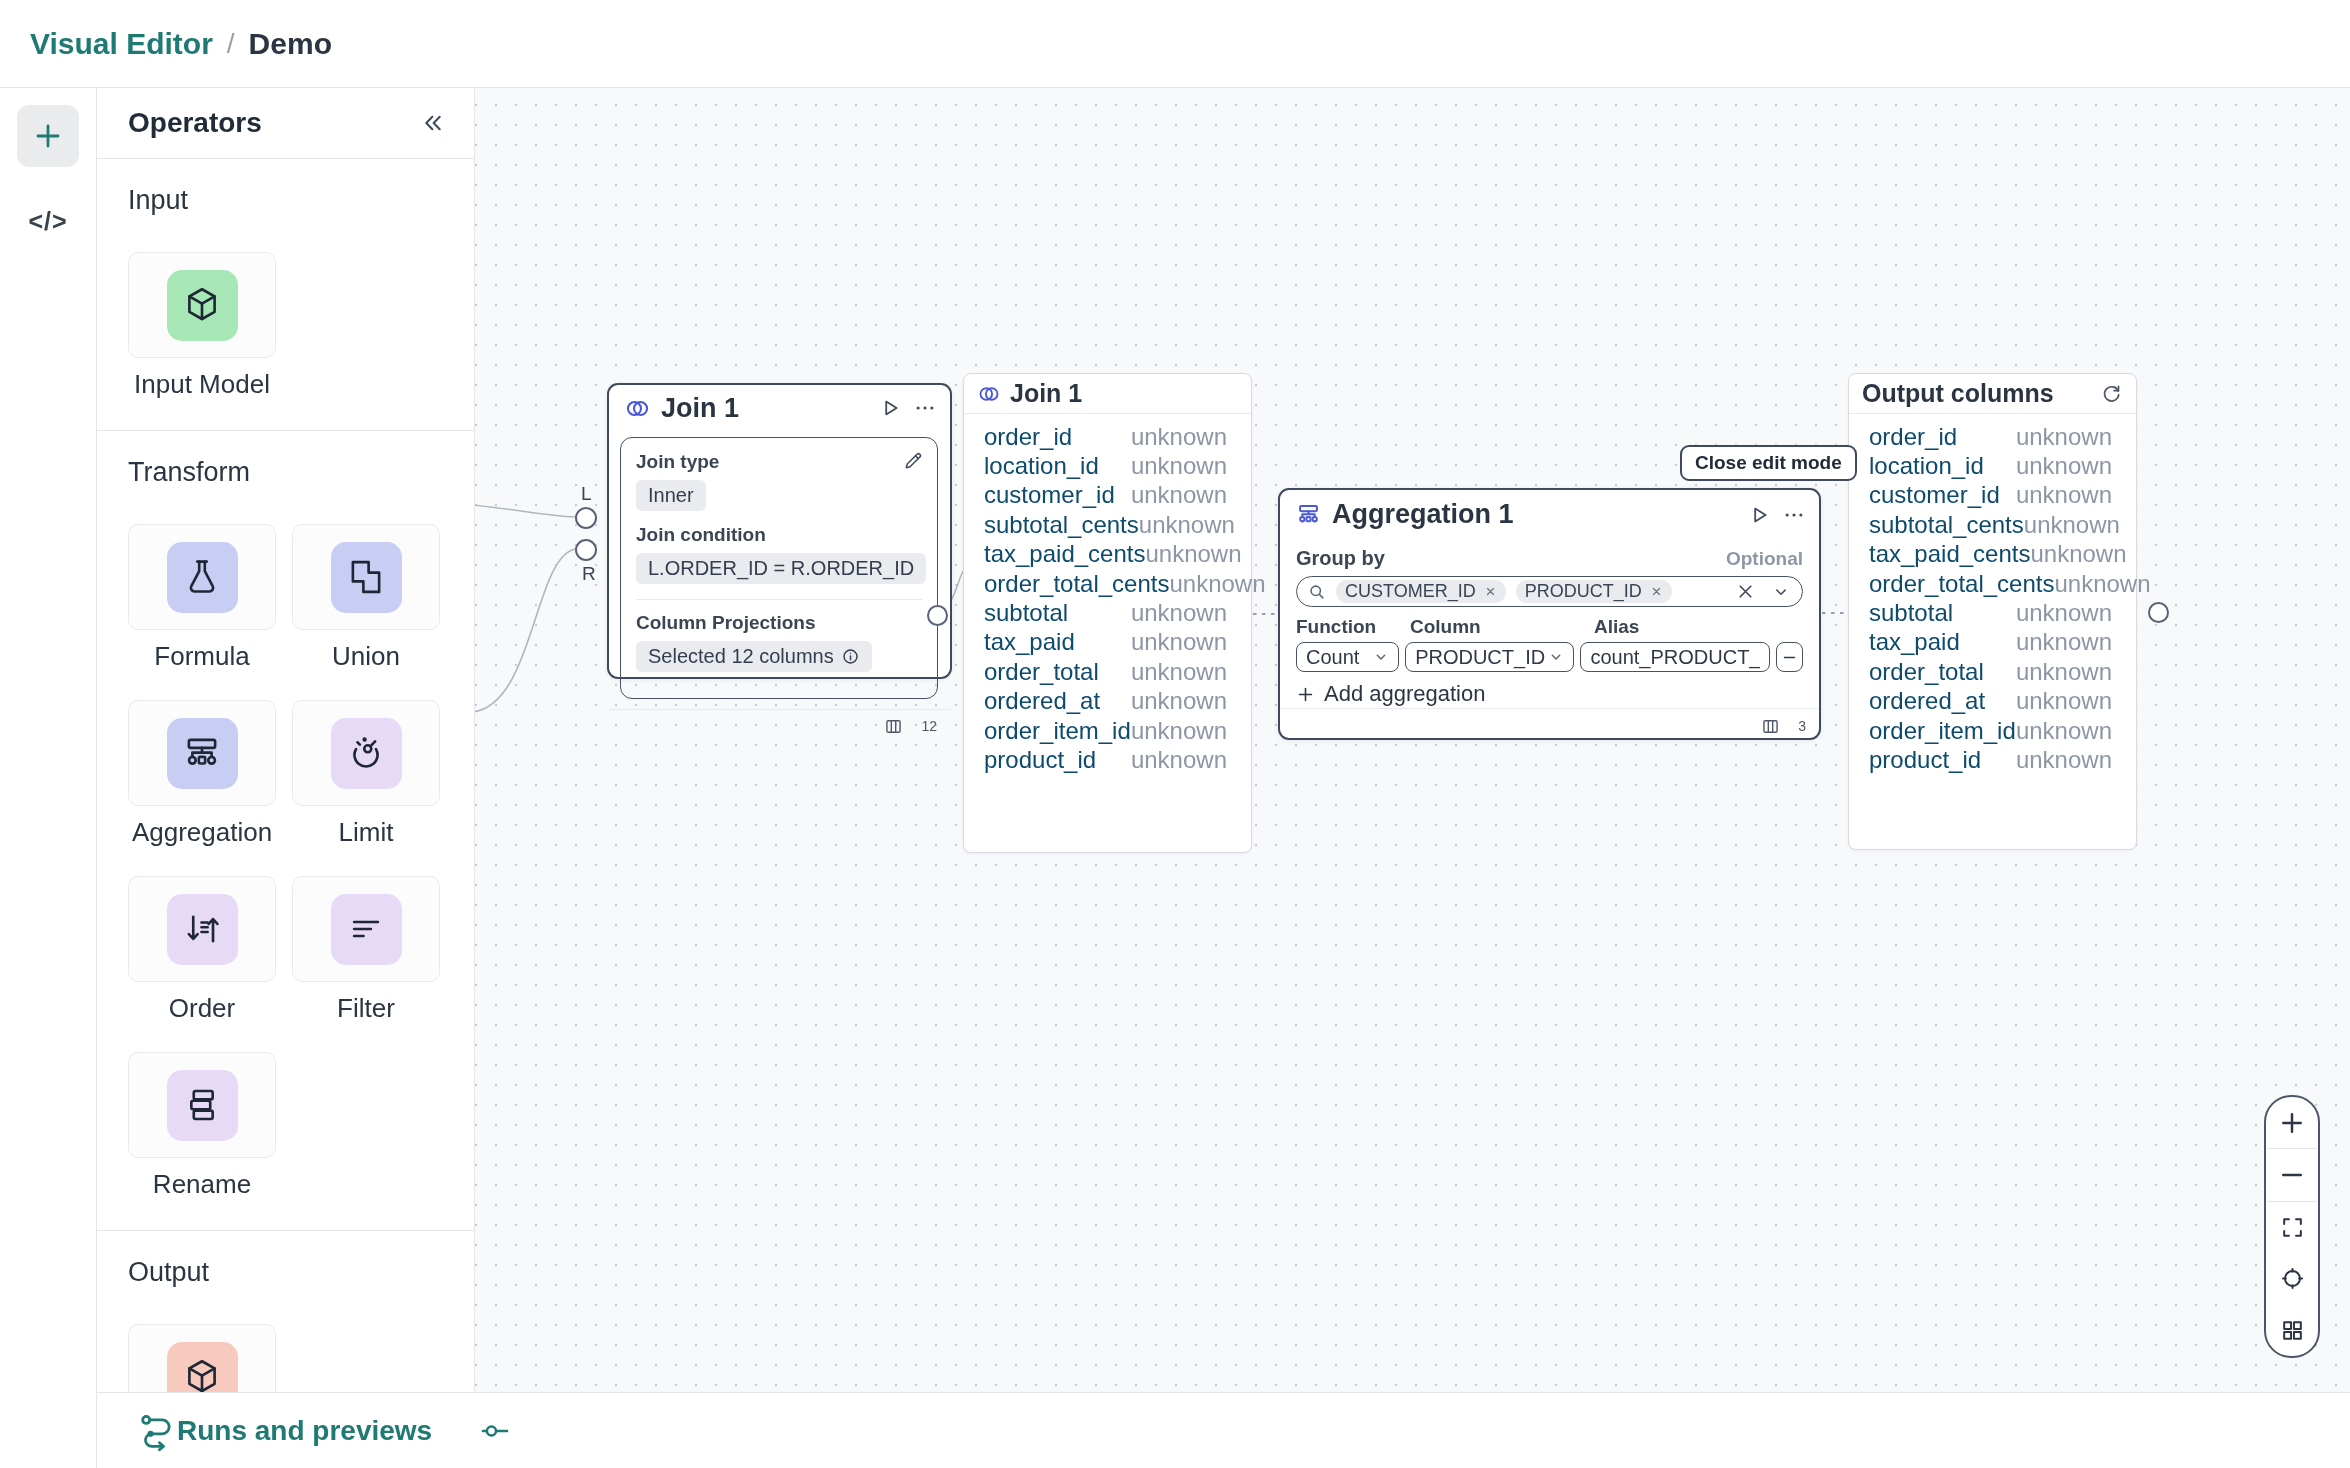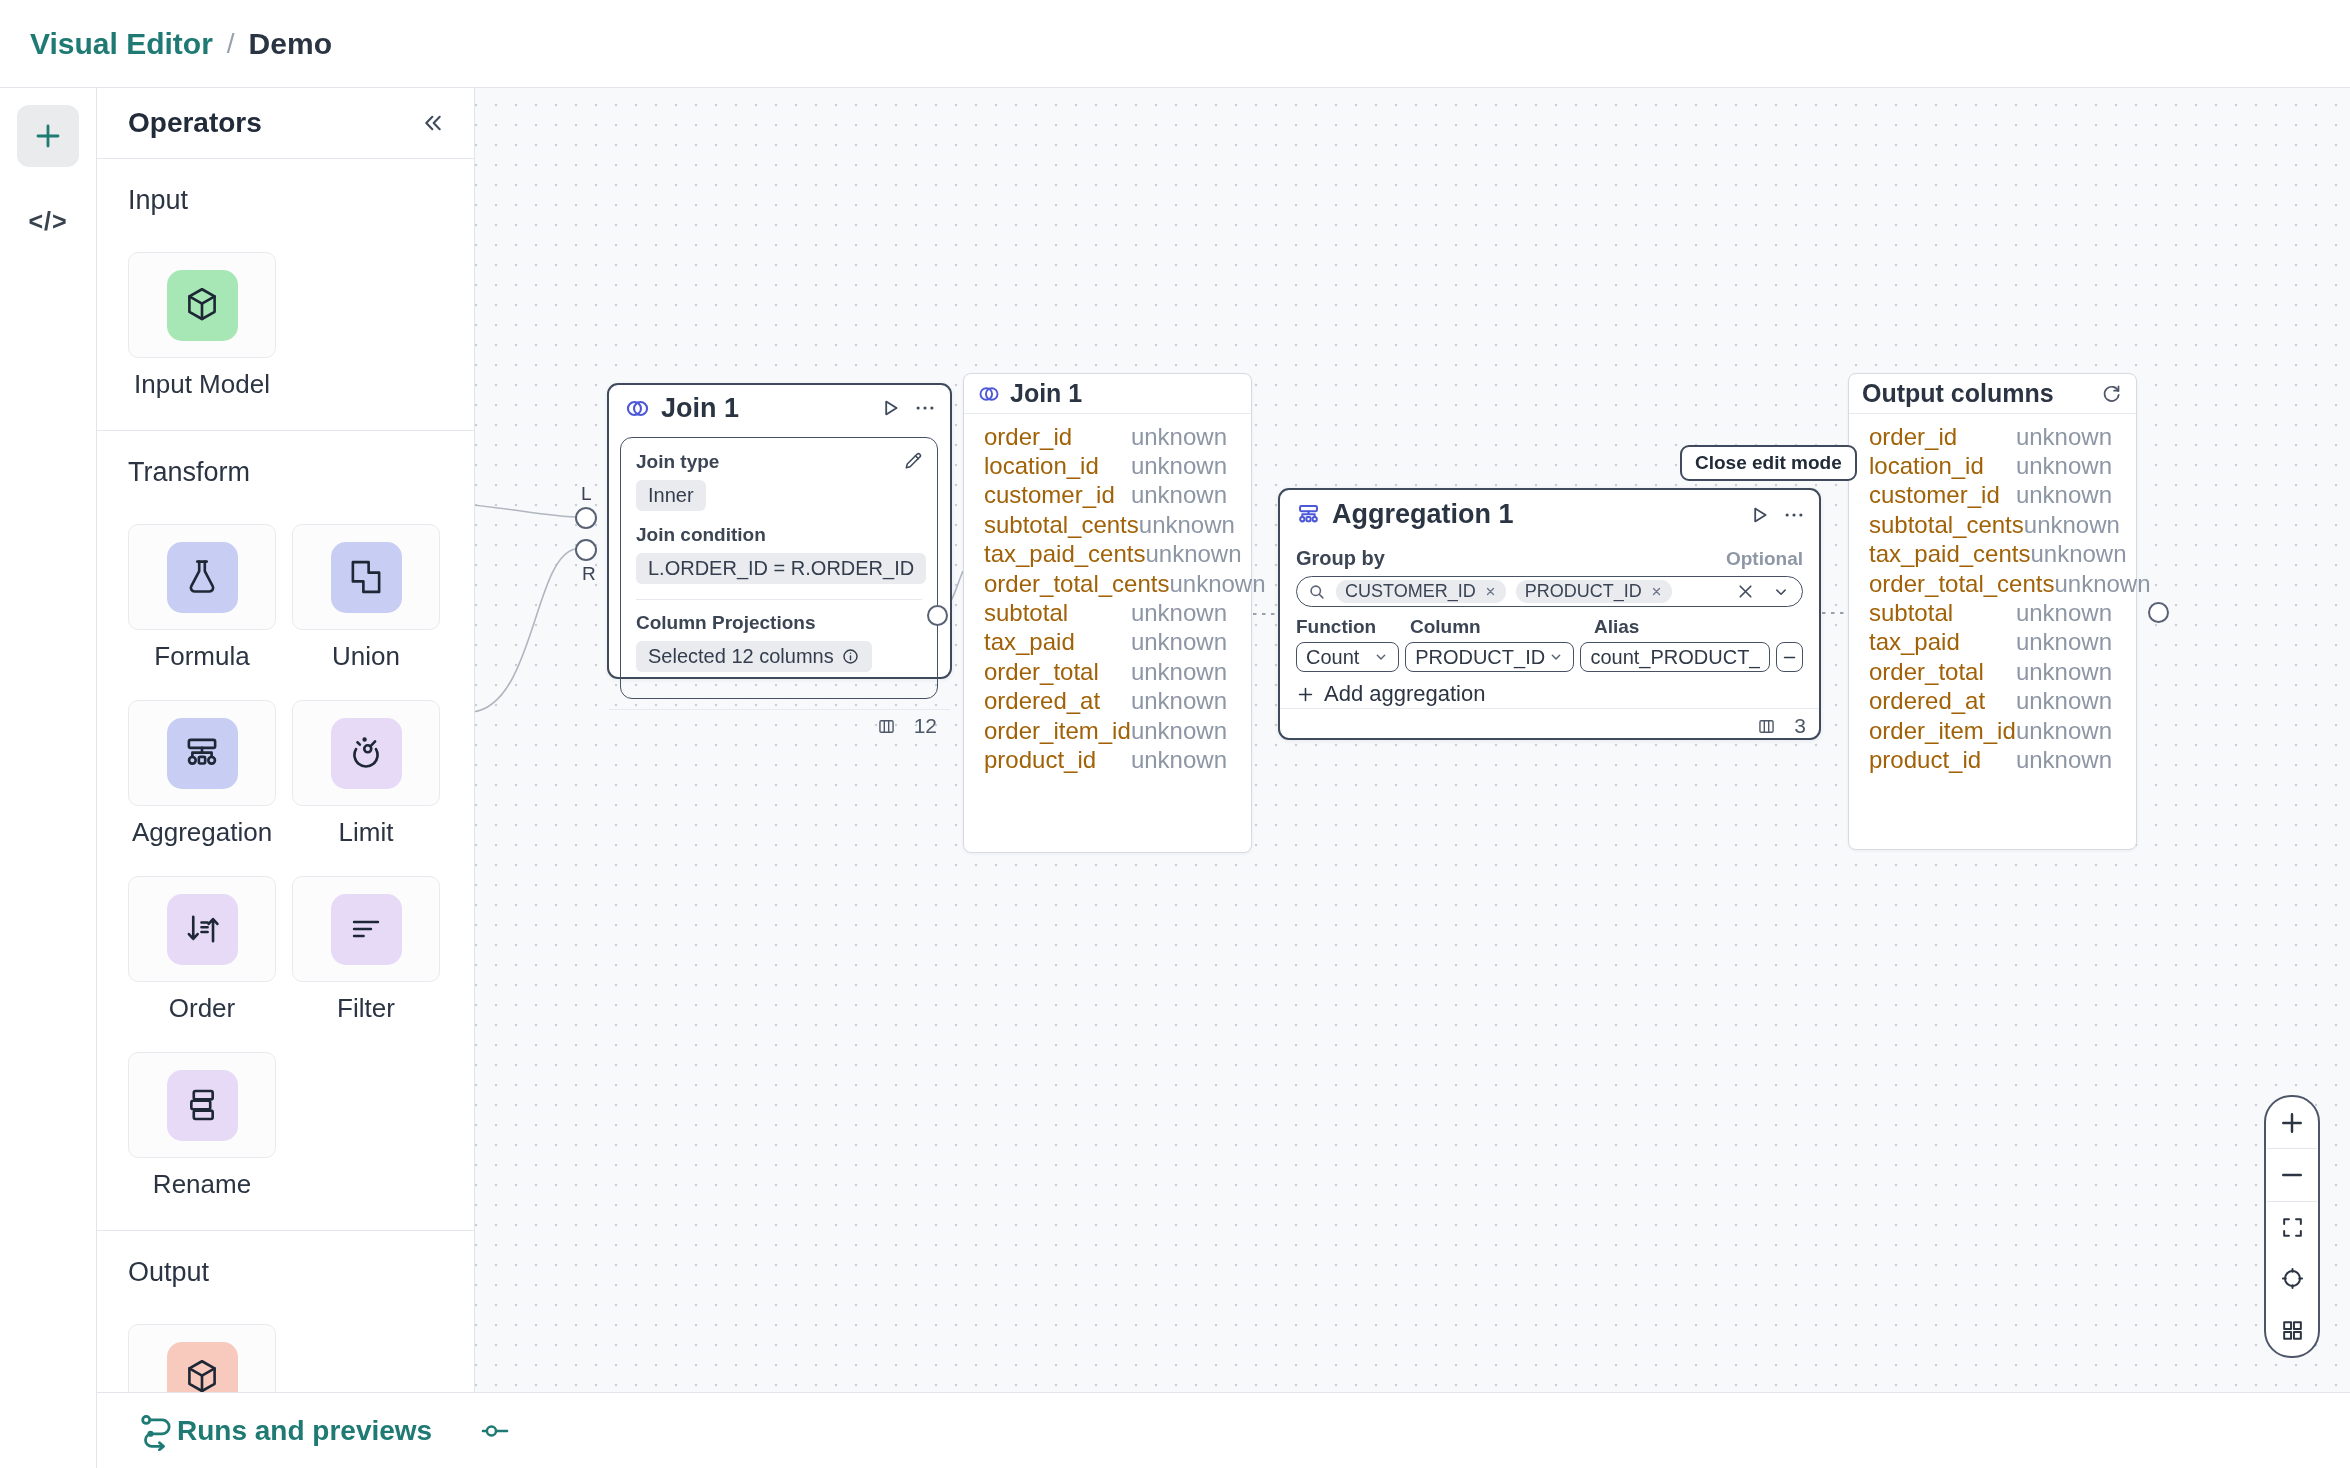--- a/index.html
+++ b/index.html
@@ -73,40 +73,40 @@
   .node-light { border:1.5px solid #d7dbe1; border-radius:8px; box-shadow:0 1px 3px rgba(30,40,60,.06); }
   .node-head { display:flex; align-items:center; padding:0 14px 0 15px; gap:10px; cursor:grab; }
   .node-title { font-size:27px; font-weight:600; color:#2b3442; white-space:nowrap; }
   .indigo { color:#4d58d8; }
   .head-actions { margin-left:auto; display:flex; align-items:center; gap:12px; color:#3f4a5c; }
   .hdiv { height:1px; background:#e6e9ed; }
   .chip { display:inline-flex; align-items:center; gap:7px; background:#e9ebef; border-radius:6px;
     padding:4px 12px; font-size:20px; color:#333d4d; white-space:nowrap; cursor:pointer; }
   .mini-label { font-size:19px; font-weight:700; color:#3b4554; }
   .node-foot { display:flex; align-items:center; justify-content:flex-end; gap:17px; padding-right:13px;
-    color:#4e5868; font-size:21px; border-top:1px solid #e6e9ed; }
+    color:#4e5868; font-size:14px; border-top:1px solid #e6e9ed; }
 
   
   .join-edit { left:607px; top:383px; width:345px; height:296px; display:flex; flex-direction:column; }
   .join-edit .node-head { height:46px; flex:none; }
   .join-inner { margin:6px 12px 10px 11px; border:1.5px solid #465163; border-radius:12px;
     padding:13px 15px; position:relative; flex:1; }
   .join-inner .mini-label { margin-bottom:7px; }
   .join-inner .chip { margin-bottom:13px; }
   .inner-div { height:1px; background:#e6e9ed; margin:2px 0 12px; }
   .pencil { position:absolute; top:11px; right:12px; color:#3f4a5c; cursor:pointer; }
   .join-edit .node-foot { height:33px; flex:none; }
 
   
   .cols-panel { width:289px; }
   .cols-head { height:40px; display:flex; align-items:center; gap:9px; padding:0 13px; border-bottom:1px solid #e6e9ed; }
   .cols-title { font-size:25px; font-weight:600; color:#2b3442; }
   .cols-body { padding-top:8px; }
   .col-row { display:flex; justify-content:space-between; align-items:center; height:29.4px; padding:0 24px 0 20px; }
-  .col-name { font-size:24px; color:#a16207; }
+  .col-name { font-size:24px; color:#0c4a6e; }
   .col-type { font-size:24px; color:#8d96a5; }
   .join-cols { left:963px; top:373px; height:480px; }
   .out-cols { left:1848px; top:373px; height:477px; }
   .refresh-btn { margin-left:auto; color:#4e5868; cursor:pointer; }
 
   
   .agg-node { left:1278px; top:488px; width:543px; height:252px; display:flex; flex-direction:column; }
   .agg-node .node-head { height:49px; flex:none; }
   .agg-body { padding:8px 16px 0; flex:1; }
   .agg-row1 { display:flex; align-items:center; justify-content:space-between; }

